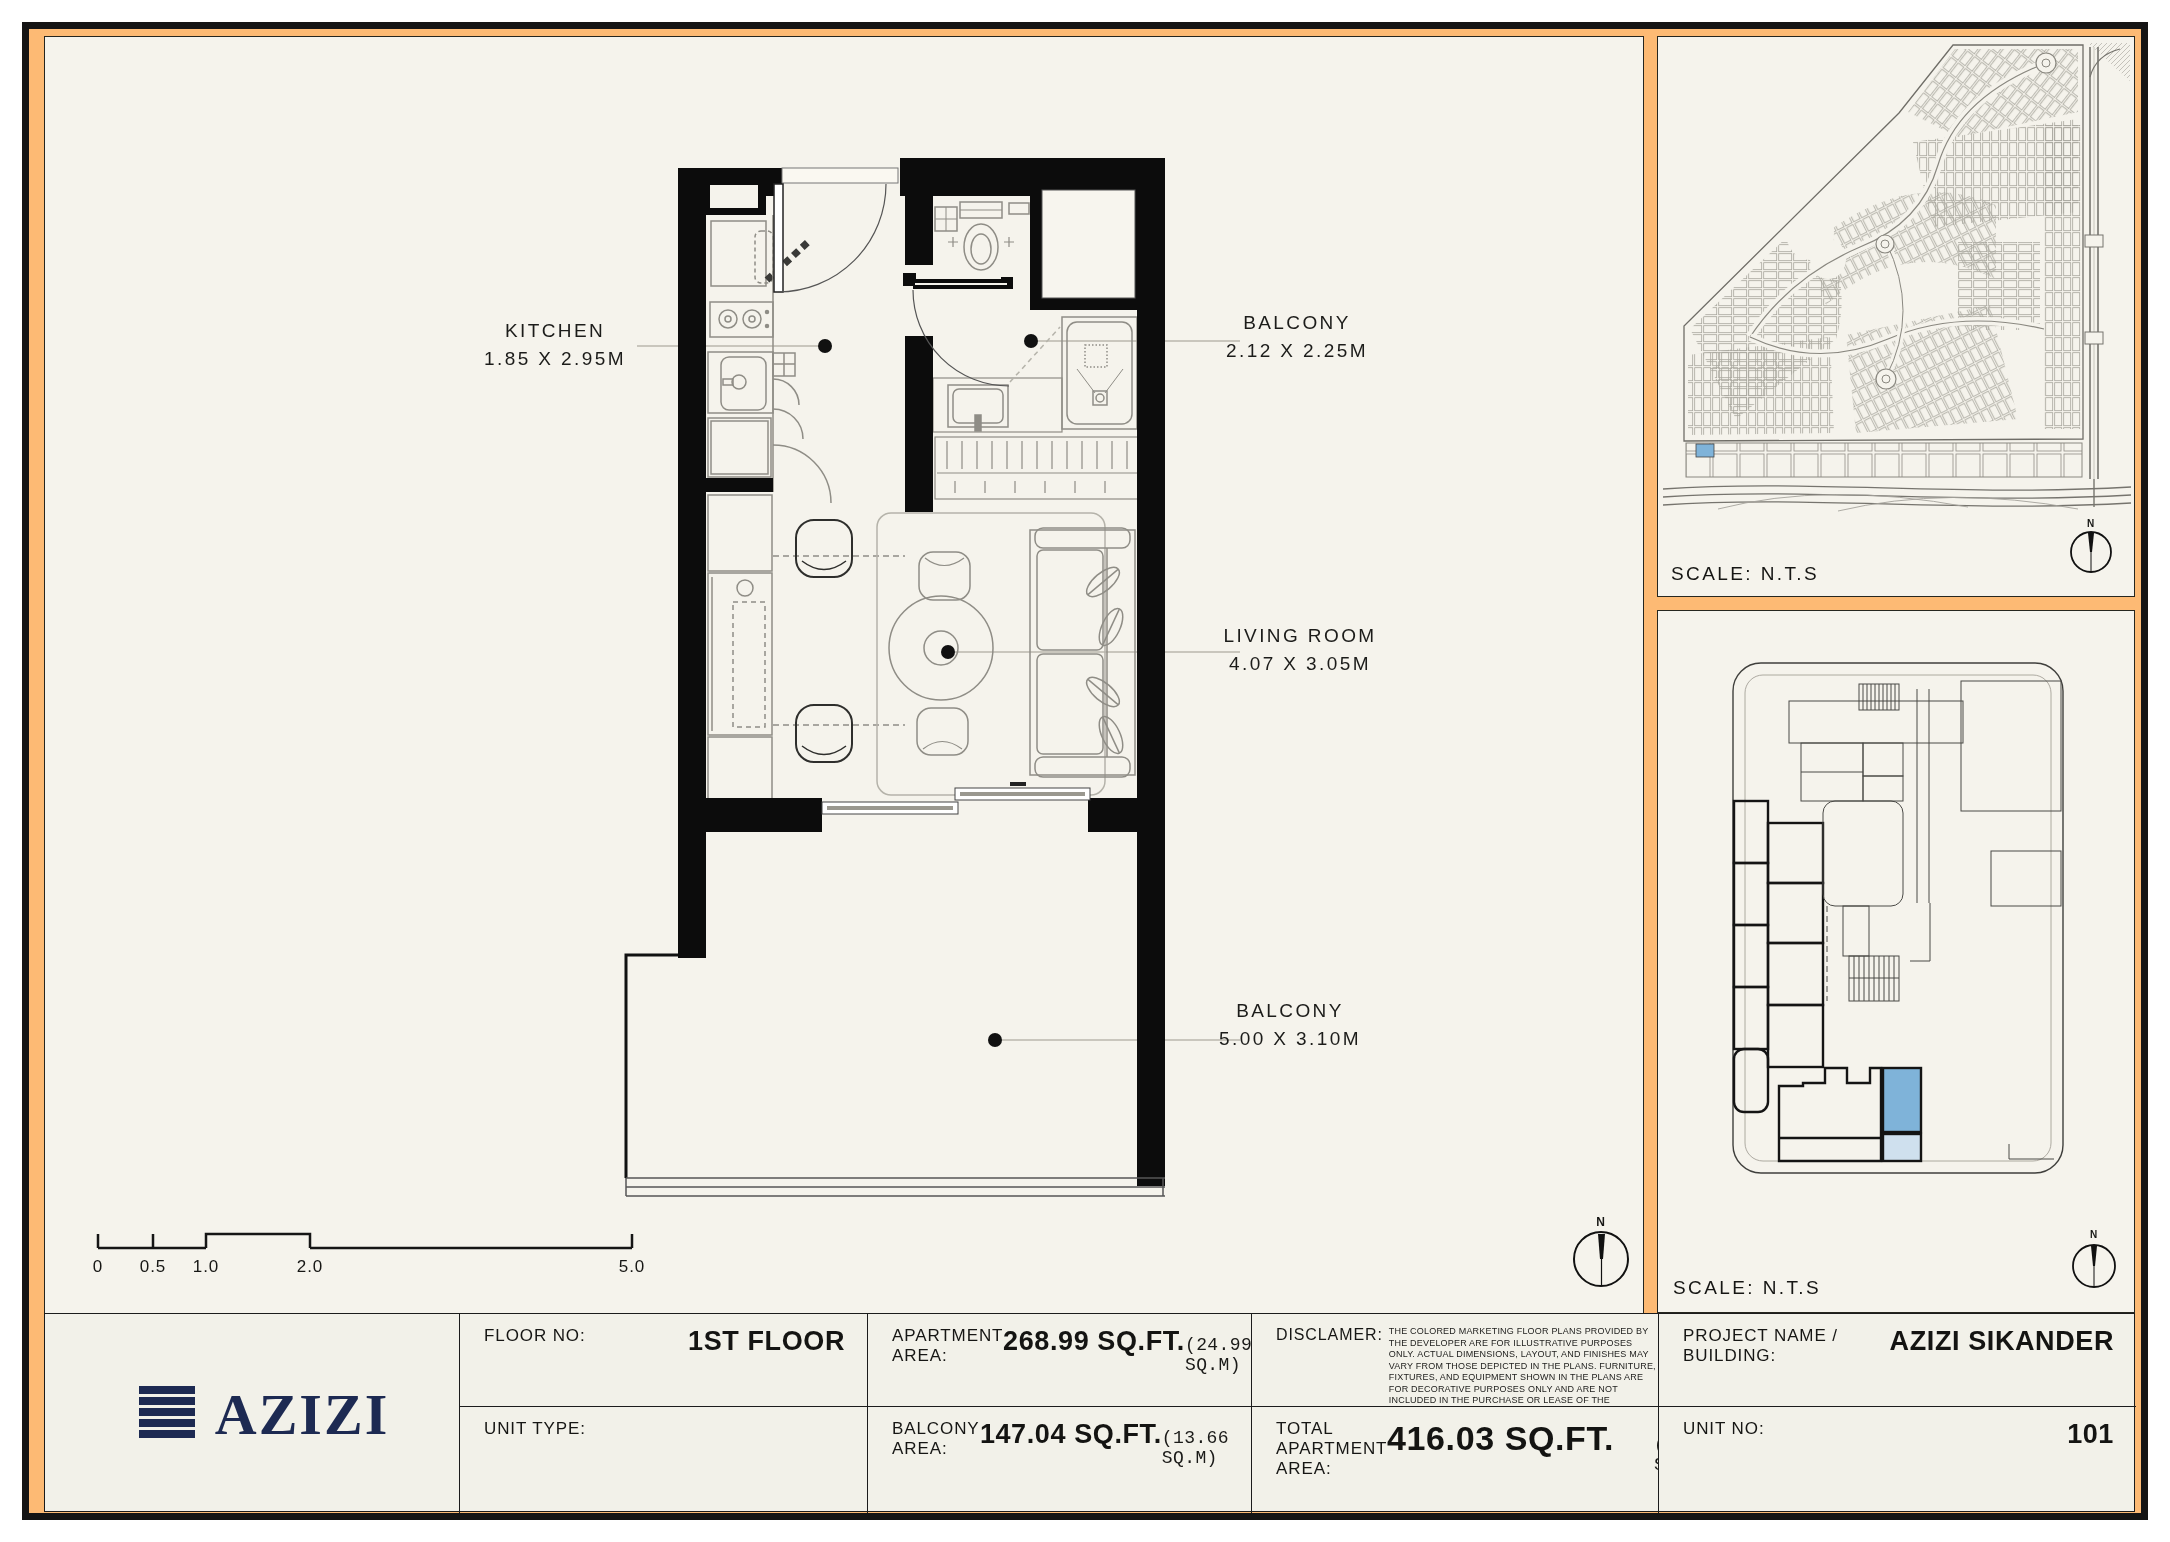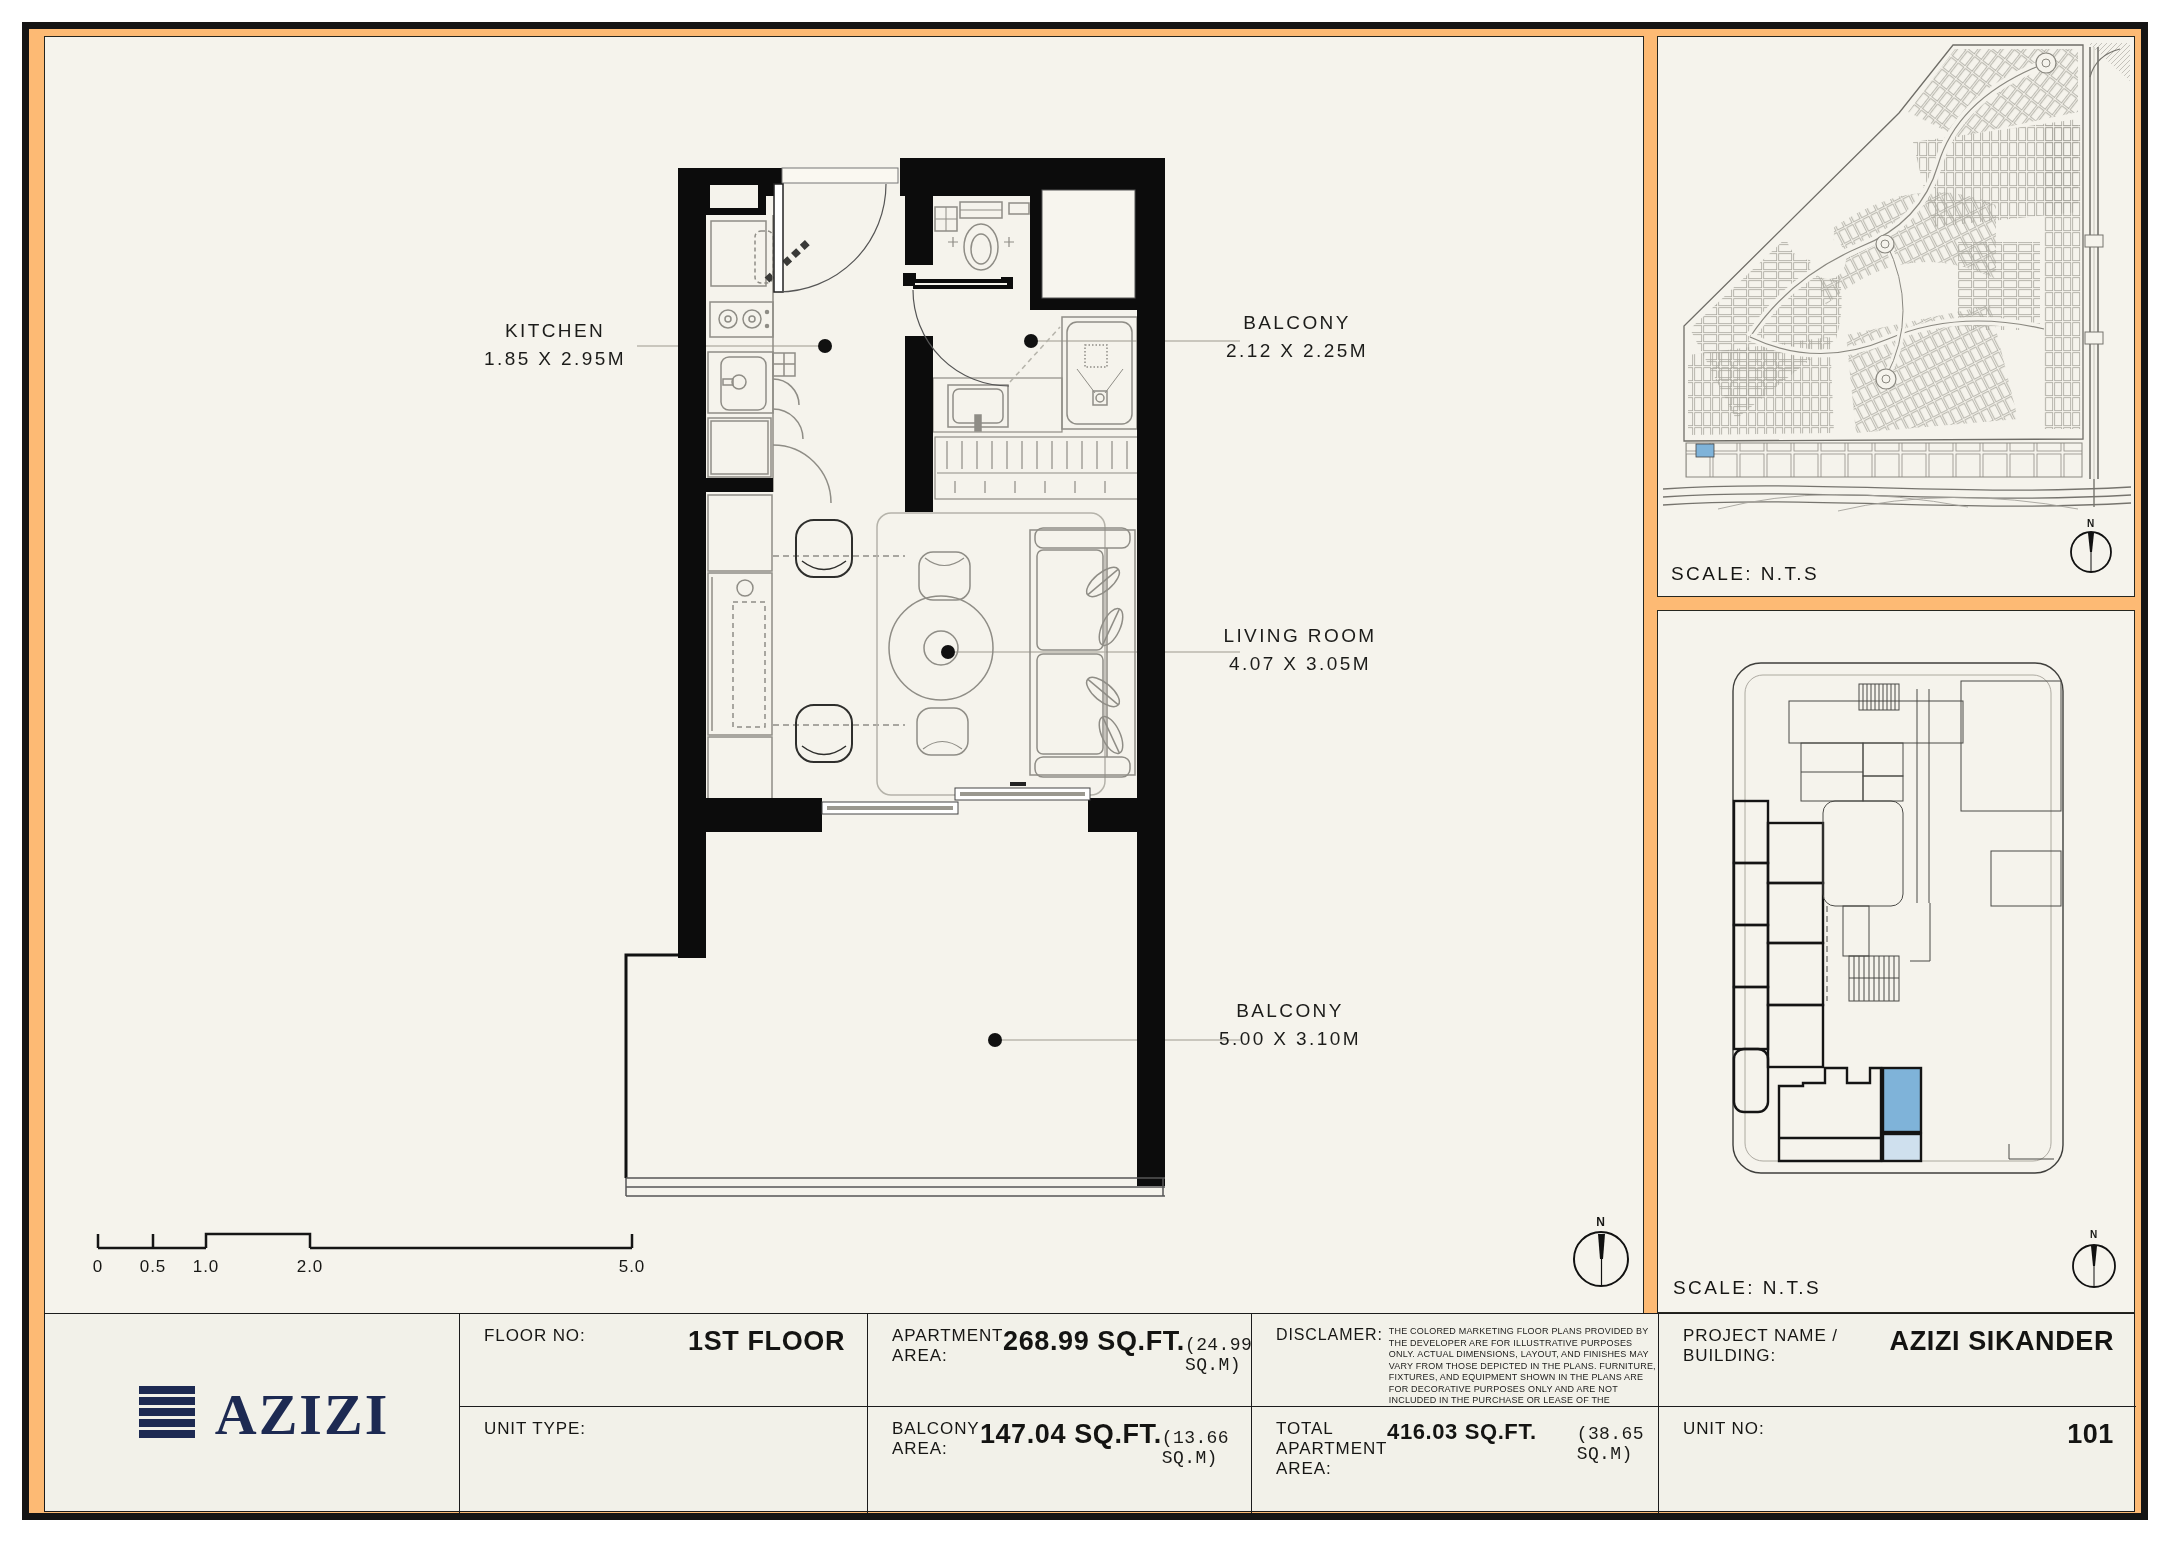--- a/index.html
+++ b/index.html
@@ -36,21 +36,21 @@
     grid-template-columns:414px 408px 384px 407px 478px;
     grid-template-rows:92px 107px;
     border:1.5px solid #1c1c1c;background:#f2f1e9;
   }
   .cell{box-sizing:border-box;border-left:1.5px solid #1c1c1c;border-top:1.5px solid #1c1c1c;
     padding:12px 0 10px 24px;display:flex;flex-direction:row;justify-content:space-between;overflow:hidden;}
   .cell.first-row{border-top:none;}
   .cell-label{font-size:17px;letter-spacing:0.9px;color:#161614;}
   .cell-value-row{display:flex;align-items:baseline;padding-right:22px;}
   .cell-value{font-size:27px;font-weight:700;letter-spacing:0.6px;color:#141412;white-space:nowrap;}
-  .cell-value.big{font-size:22px;}
+  .cell-value.big{font-size:34px;}
   .cell-metric{font-size:18px;font-weight:400;letter-spacing:0.4px;color:#1a1a18;font-family:Liberation Mono, monospace;}
   .push-right{margin-left:auto;}
   .gap40{margin-left:40px;}
   .logo-cell{grid-row:1 / span 2;display:flex;align-items:center;justify-content:center;
     border-left:none;border-top:none;box-sizing:border-box;}
   .logo-wrap{display:flex;gap:20px;}
   .logo-text{font-family:"Liberation Serif", serif;font-weight:700;font-size:58px;
     letter-spacing:2px;line-height:1;}
   .disc-text{font-size:9px;line-height:11.5px;letter-spacing:0.2px;width:352px;color:#222220;}
   .disc-cell{justify-content:flex-end;gap:6px;padding-top:12px;}

